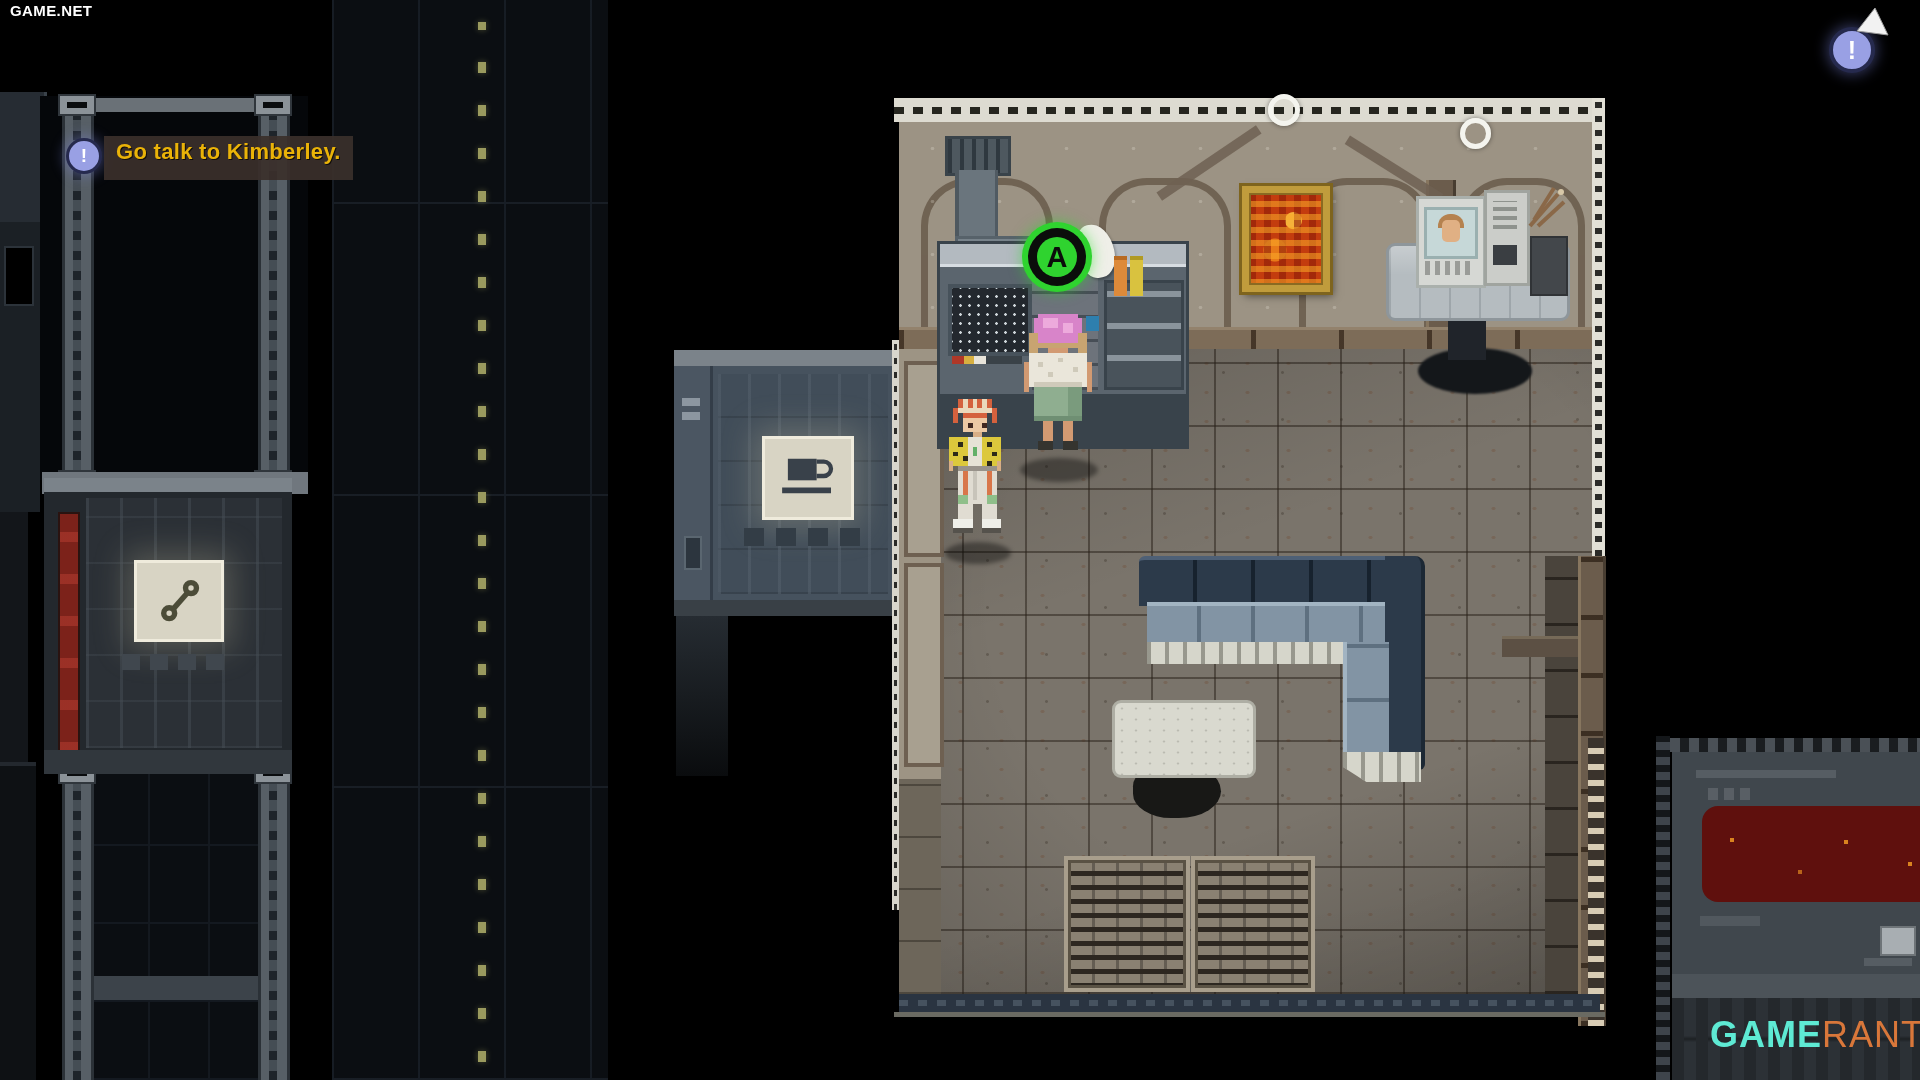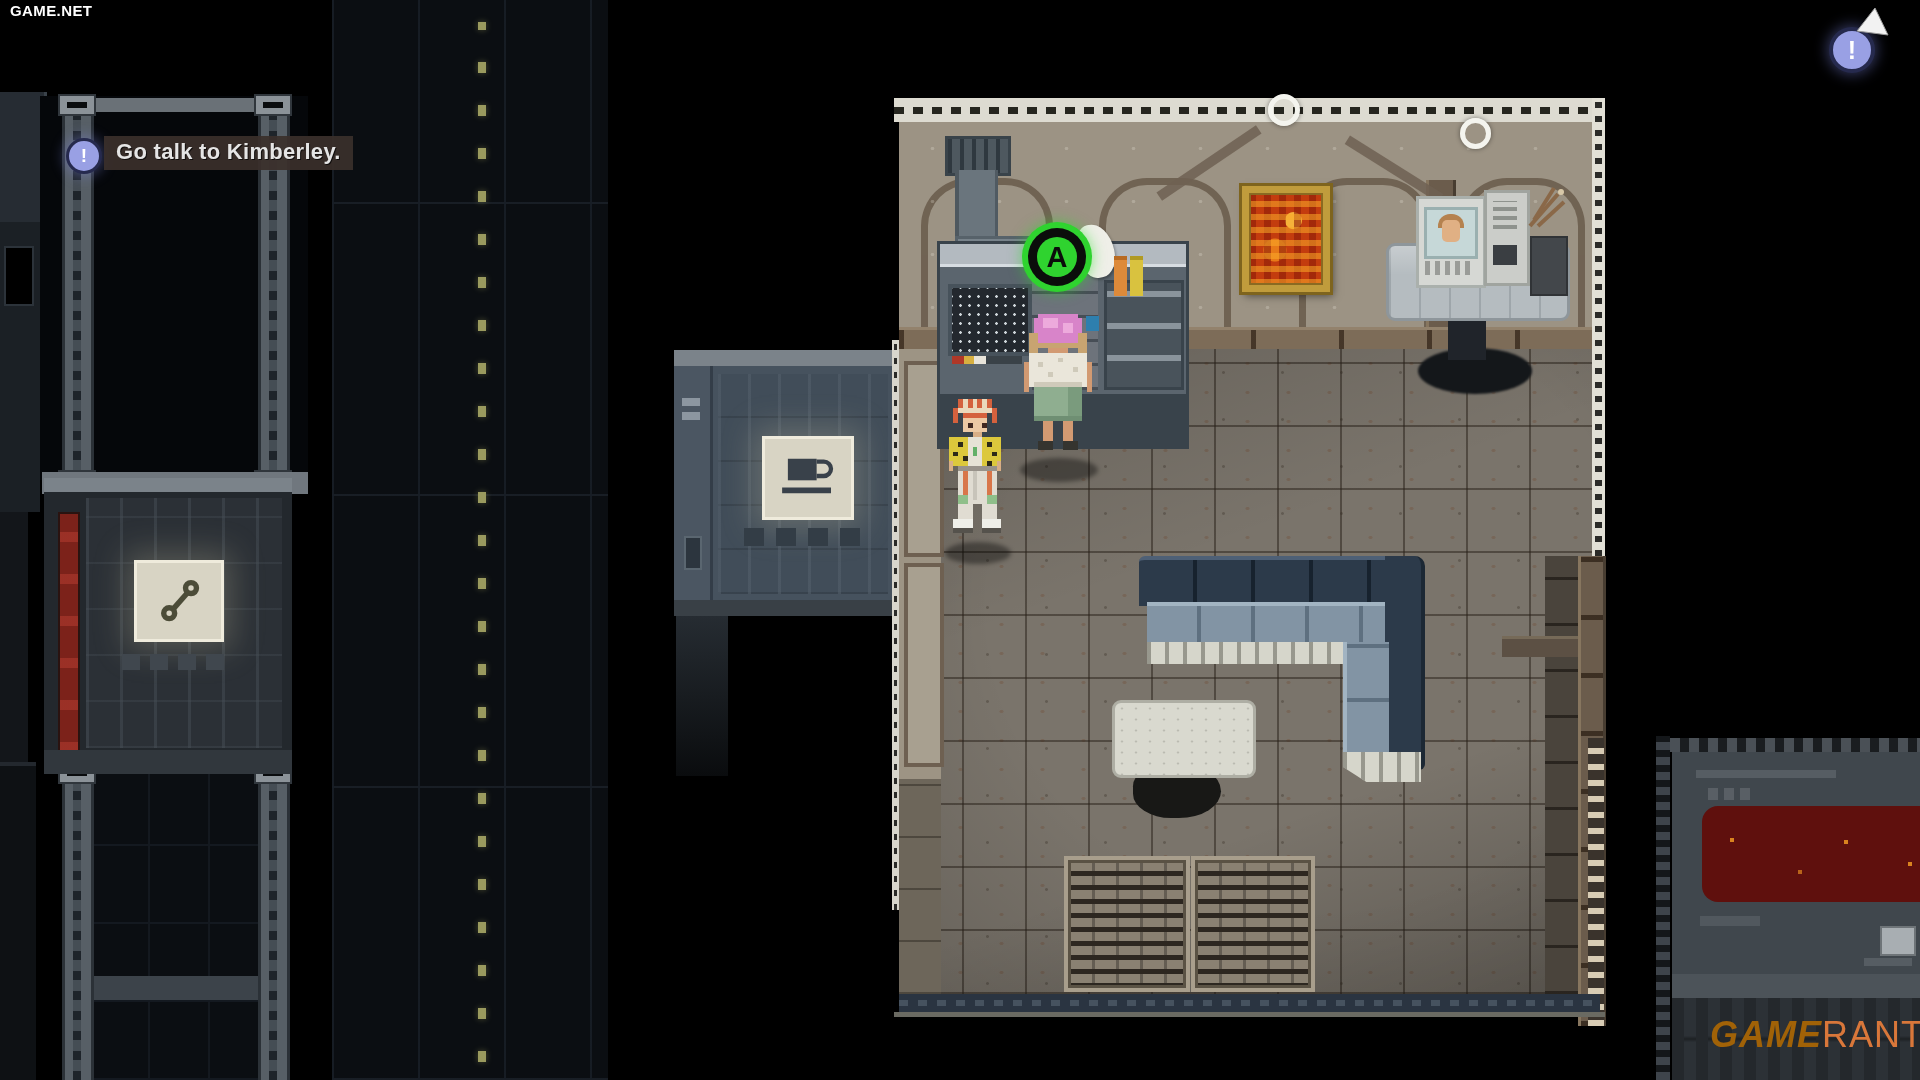--- a/index.html
+++ b/index.html
@@ -37,30 +37,30 @@
       radial-gradient(ellipse at 60% 40%,transparent 55%,rgba(0,0,0,.16));}
   .grate{background-color:#8a8172;border:4px solid #a89e8c;box-shadow:inset 0 0 0 3px #5a5244;
     background-image:
       repeating-linear-gradient(0deg,#2d2720 0 5px,transparent 5px 14px),
       repeating-linear-gradient(90deg,rgba(0,0,0,.28) 0 3px,transparent 3px 24px);}
   .ring{border:5px solid #f4f4ee;border-radius:50%;box-shadow:0 0 5px rgba(0,0,0,.45);}
   
   .alertdot{border-radius:50%;background:#99a0e4;border:4px solid #262a4e;color:#fff;
     display:flex;align-items:center;justify-content:center;font-weight:bold;
     box-shadow:0 0 14px 2px rgba(130,140,235,.4);}
-  .questbox{background:rgba(58,47,43,.93);color:#e5e5e5;font-weight:bold;font-size:22px;
-    padding:3px 12px 5px 12px;text-shadow:1px 1px 0 rgba(0,0,0,.7);letter-spacing:.3px;}
+  .questbox{background:rgba(58,47,43,.93);color:#eab308;font-weight:bold;font-size:22px;
+    padding:3px 12px 15px 12px;text-shadow:1px 1px 0 rgba(0,0,0,.7);letter-spacing:.3px;}
   .abtn{border-radius:50%;background:#2fd32f;box-shadow:0 0 14px rgba(40,220,40,.55);}
   .abtn .blackring{position:absolute;inset:6px;border-radius:50%;background:#0b0d0b;}
   .abtn .core{position:absolute;inset:15px;border-radius:50%;background:#2fd32f;
     display:flex;align-items:center;justify-content:center;color:#0b0d0b;
     font-weight:bold;font-size:29px;}
   .wm-site{color:#fff;font-weight:bold;font-size:15px;letter-spacing:.4px;}
   .wm-brand{font-size:36px;letter-spacing:1px;white-space:nowrap;}
-  .wm-brand .b{color:#a16207;font-weight:bold;font-style:italic;}
+  .wm-brand .b{color:#5eead4;font-weight:bold;}
   .wm-brand .a{color:#d9773a;font-weight:500;}
   .litpanel{background:#d8d4c4;border:3px solid #efebdc;
     box-shadow:0 0 30px 8px rgba(214,206,172,.25);display:flex;align-items:center;justify-content:center;}
 </style>
 </head>
 <body>
 
 <div class="stage">
 
   <div class="px" style="left:0;top:92px;width:44px;height:130px;background:#262c33;border-right:3px solid #3a424a;"></div>

